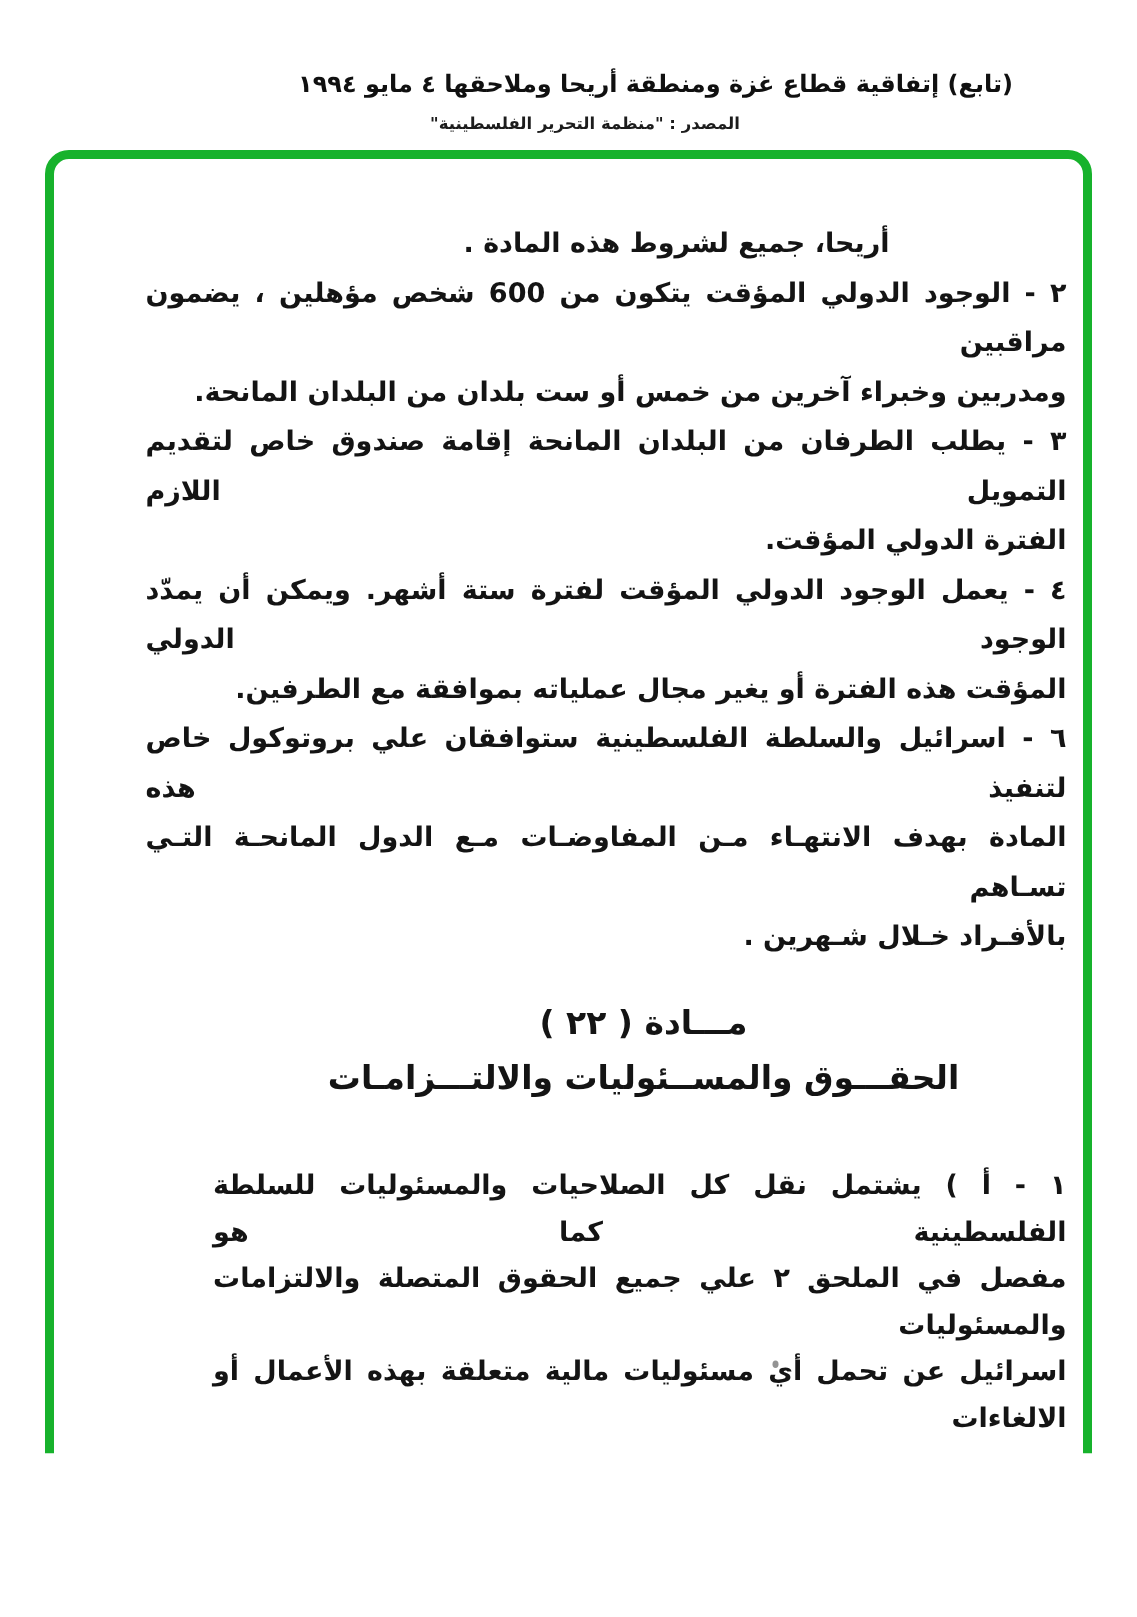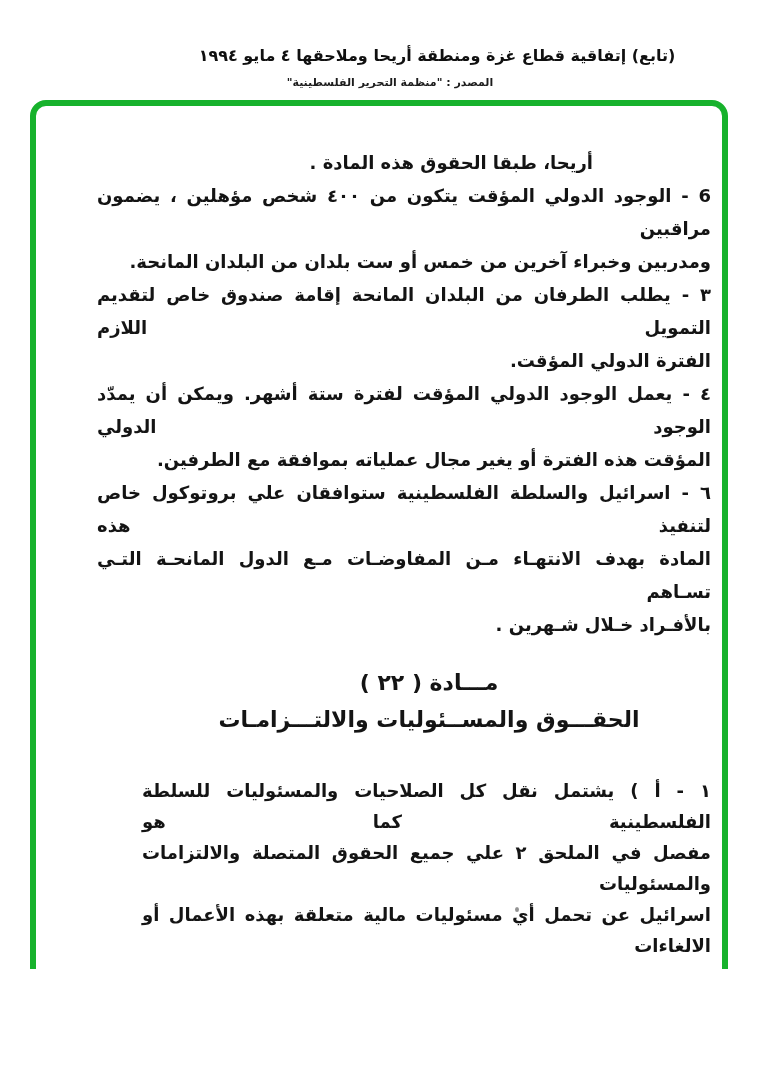--- a/index.html
+++ b/index.html
@@ -56,24 +56,24 @@
 <body>
 
 <div class="page">
 
   <div class="doc-title">(تابع) إتفاقية قطاع غزة ومنطقة أريحا وملاحقها ٤ مايو ١٩٩٤</div>
   <div class="doc-source">المصدر :  "منظمة التحرير الفلسطينية"</div>
 
   <div class="frame">
     <div class="content">
 
-      <p class="line r cont">أريحا، طبقا الحقوق هذه المادة .</p>
+      <p class="line r cont">أريحا، جميع لشروط هذه المادة .</p>
 
       <div>
-        <p class="line j">6 - الوجود الدولي المؤقت يتكون من ٤٠٠ شخص مؤهلين ،  يضمون مراقبين</p>
+        <p class="line j">٢ - الوجود الدولي المؤقت يتكون من 600 شخص مؤهلين ،  يضمون مراقبين</p>
         <p class="line r">ومدربين وخبراء آخرين من خمس أو ست بلدان من البلدان المانحة.</p>
       </div>
 
       <div>
         <p class="line j">٣ - يطلب الطرفان من البلدان المانحة إقامة صندوق خاص لتقديم التمويل اللازم</p>
         <p class="line r">الفترة الدولي المؤقت.</p>
       </div>
 
       <div>
         <p class="line j">٤ - يعمل الوجود الدولي المؤقت لفترة ستة أشهر. ويمكن أن يمدّد الوجود الدولي</p>

